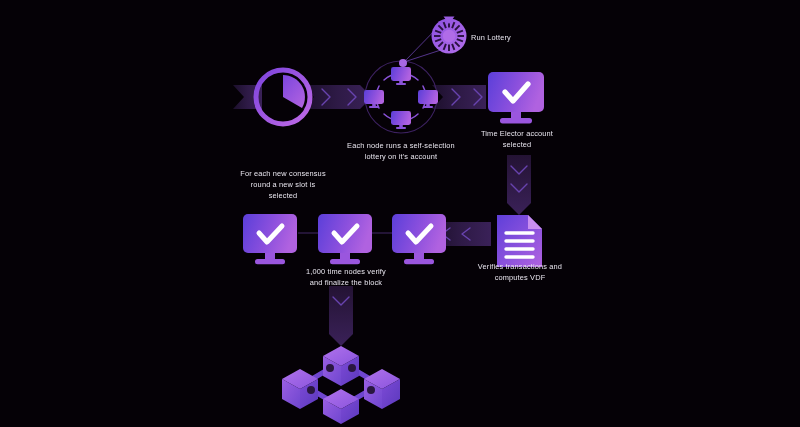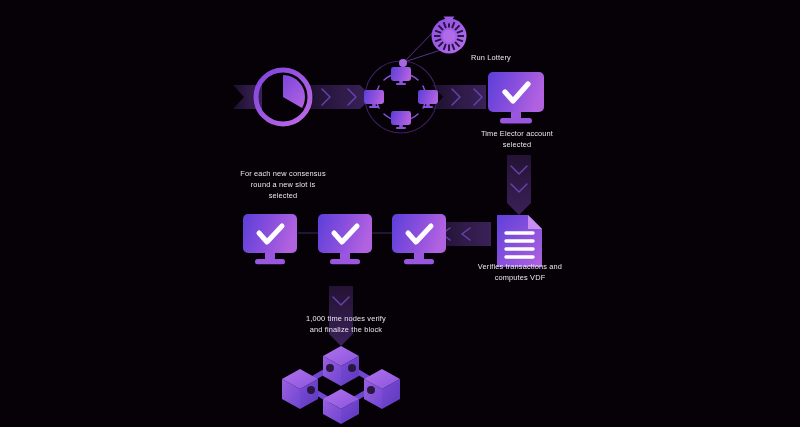--- a/index.html
+++ b/index.html
@@ -288,26 +288,28 @@
           <circle cx="311" cy="390" r="4"></circle>
           <circle cx="371" cy="390" r="4"></circle>
         </g>
       </g>
     </svg>
 
     <div class="label" style="left:222px; top:124px; width:122px;margin-top:44px;">For each new consensus
 round a new slot is
 selected</div>
 
-
-    <div class="label left-align" style="left:471px; top:32px; width:90px;margin-top:20px;">Run Lottery</div>
+    <div class="label" style="left:334px; top:140px; width:134px;">Each node runs a self-selection
+lottery on it's account</div>
+
+    <div class="label left-align" style="left:471px; top:32px; width:90px;">Run Lottery</div>
 
     <div class="label" style="left:462px; top:128px; width:110px;text-align:center;">Time Elector account
 selected</div>
 
     <div class="label" style="left:460px; top:261px; width:120px;">Verifies transactions and
 computes VDF</div>
 
-    <div class="label" style="left:285px; top:266px; width:122px;margin-top:47px;">1,000 time nodes verify
+    <div class="label" style="left:285px; top:266px; width:122px;">1,000 time nodes verify
 and finalize the block</div>
 
   </div>
 </div>
 
 </body></html>

